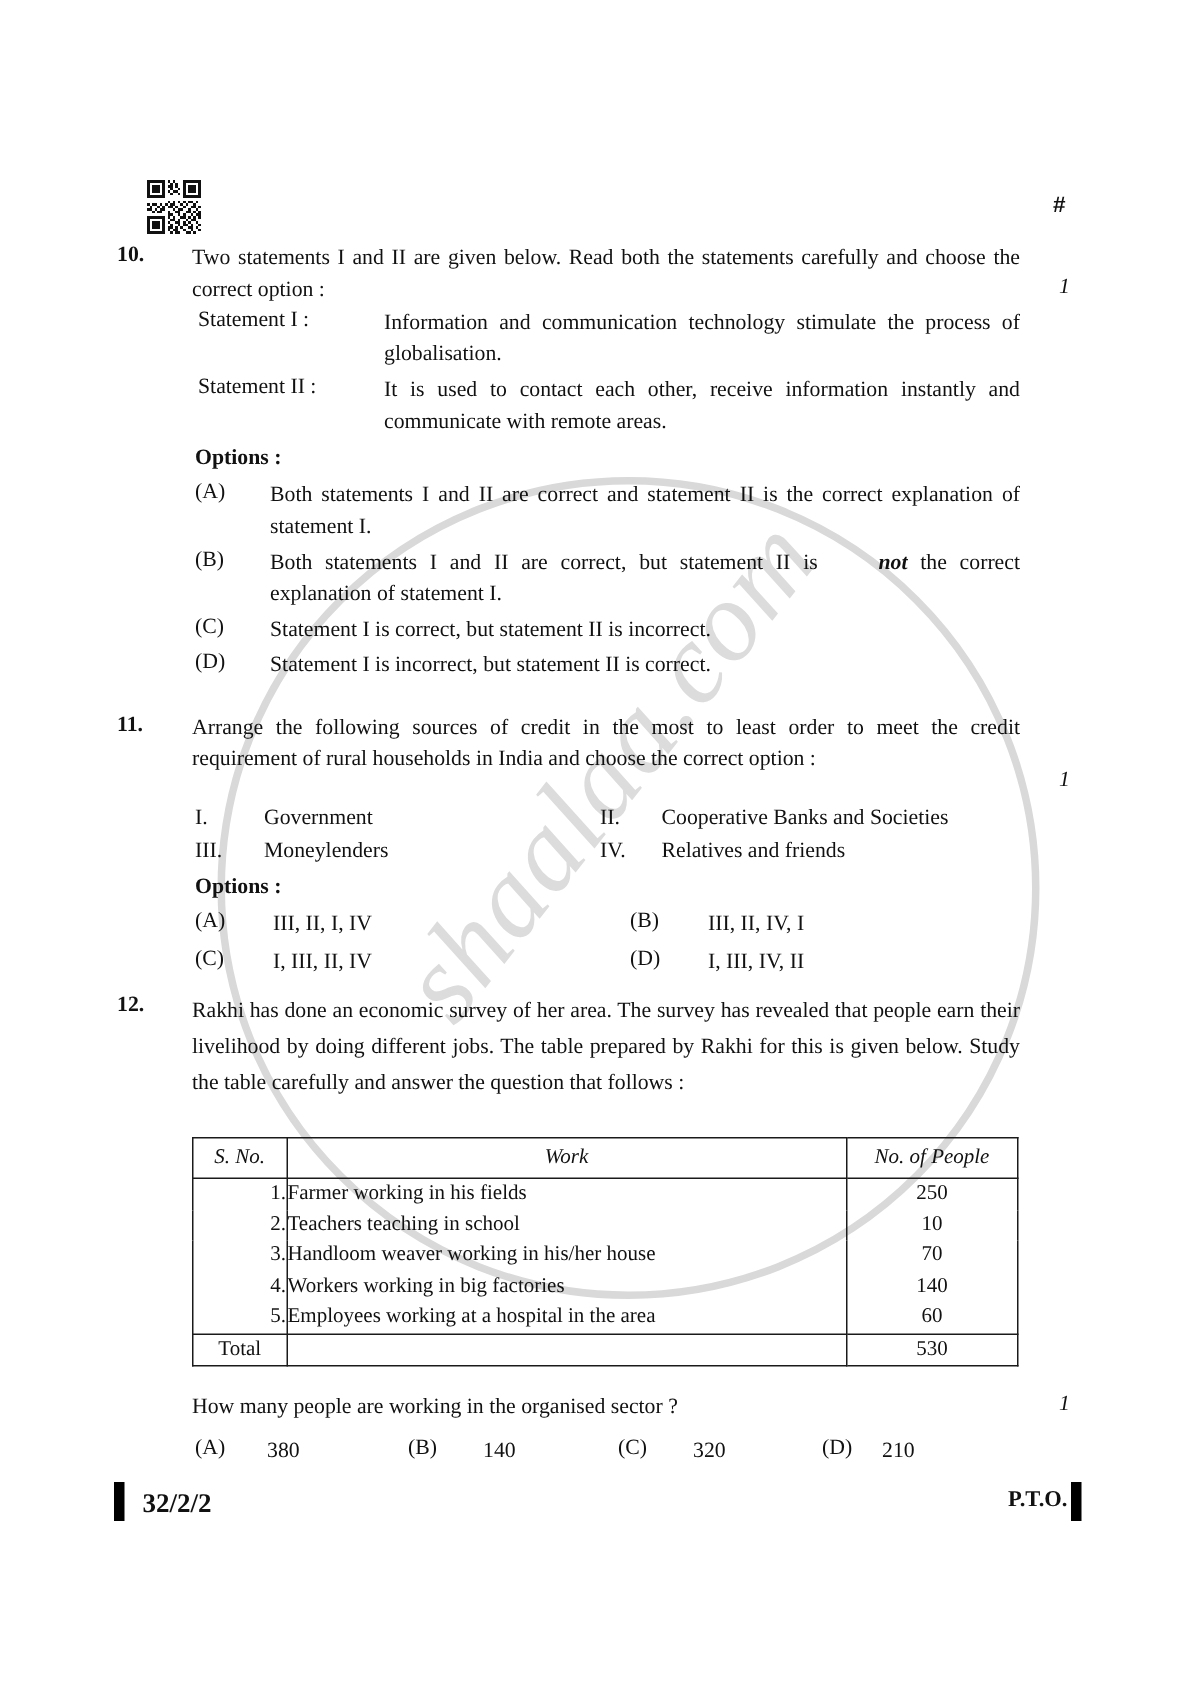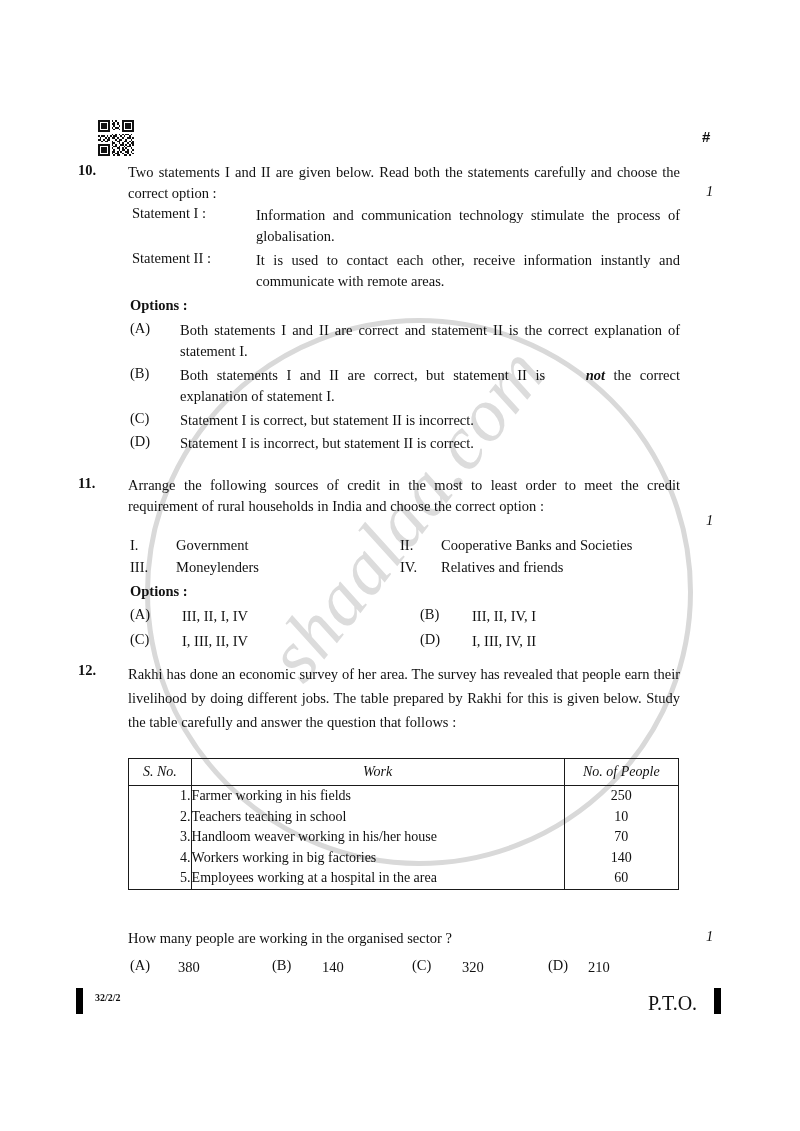--- a/index.html
+++ b/index.html
@@ -168,38 +168,38 @@
     width: 7px;
     height: 26px;
     background: #000000;
   }
   .bar-left  { left: 76px; }
   .bar-right { left: 714px; }
   .footer-code {
     position: absolute;
     left: 95px;
     top: 4px;
-    font-size: 10px;
+    font-size: 18px;
     font-weight: bold;
   }
   .footer-page {
     position: absolute;
     left: 0;
     top: 4px;
     width: 800px;
     text-align: center;
     font-size: 14.5px;
     font-weight: bold;
   }
   .footer-pto {
     position: absolute;
-    left: 648px;
+    left: 672px;
     top: 4px;
-    font-size: 20px;
-    font-weight: normal;
+    font-size: 15px;
+    font-weight: bold;
   }
 </style>
 </head>
 <body>
 
 <div class="page">
 
   <div class="watermark">
     <div class="wm-circle"></div>
     <div class="wm-text">shaalaa.com</div>
@@ -397,20 +397,25 @@
         <tr>
           <td class="cell-sno">4.</td>
           <td class="cell-work">Workers working in big factories</td>
           <td class="cell-num">140</td>
         </tr>
         <tr class="last">
           <td class="cell-sno">5.</td>
           <td class="cell-work">Employees working at a hospital in the area</td>
           <td class="cell-num">60</td>
         </tr>
+        <tr class="total-row">
+          <td class="total-label">Total</td>
+          <td class="cell-work"></td>
+          <td class="cell-num">530</td>
+        </tr>
       </tbody>
     </table>
 
     <div class="block" style="left:128px; top:928px;">How many people are working in the organised sector ?</div>
     <div class="mark" style="left:706px; top:928px;">1</div>
 
     <div class="opt-label" style="left:130px; top:957px;">(A)</div>
     <div class="opt-text" style="left:178px; top:957px;">380</div>
     <div class="opt-label" style="left:272px; top:957px;">(B)</div>
     <div class="opt-text" style="left:322px; top:957px;">140</div>

